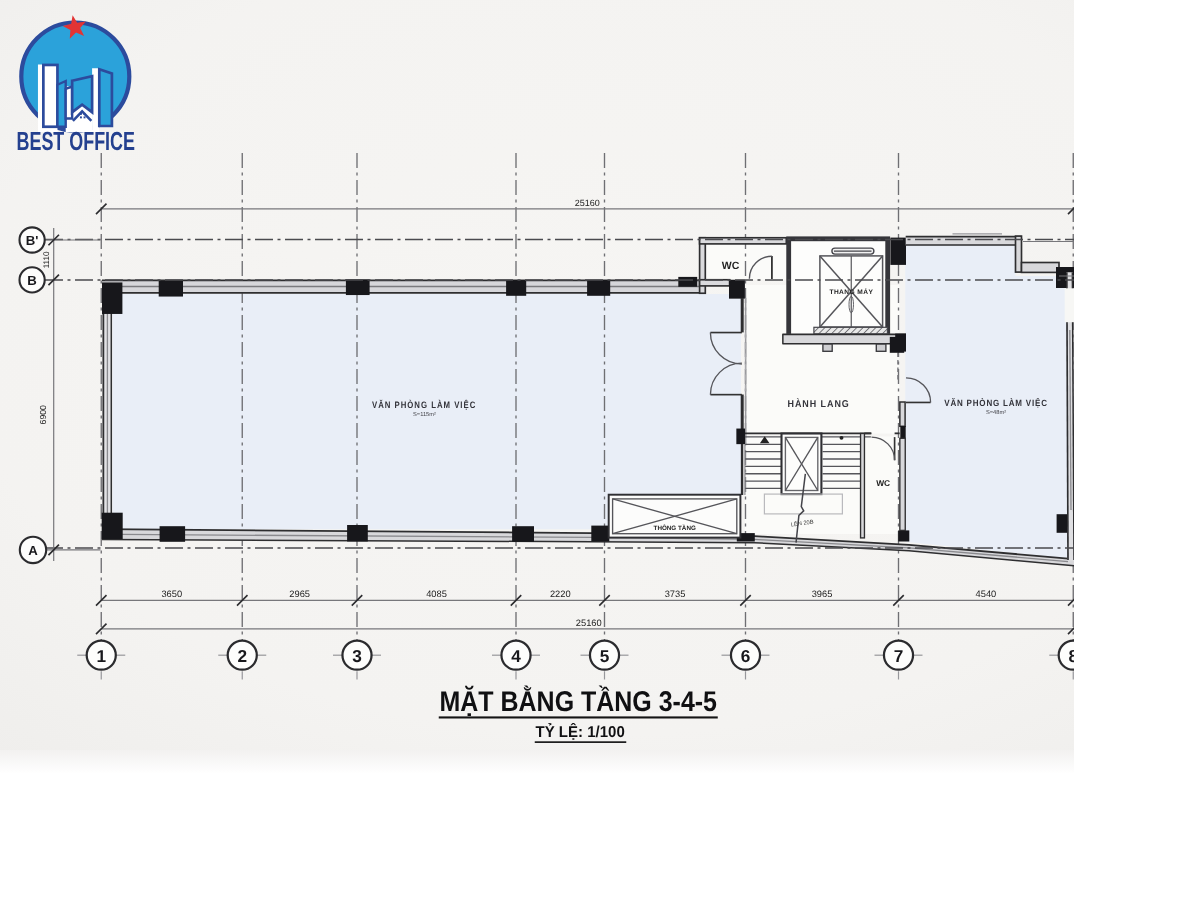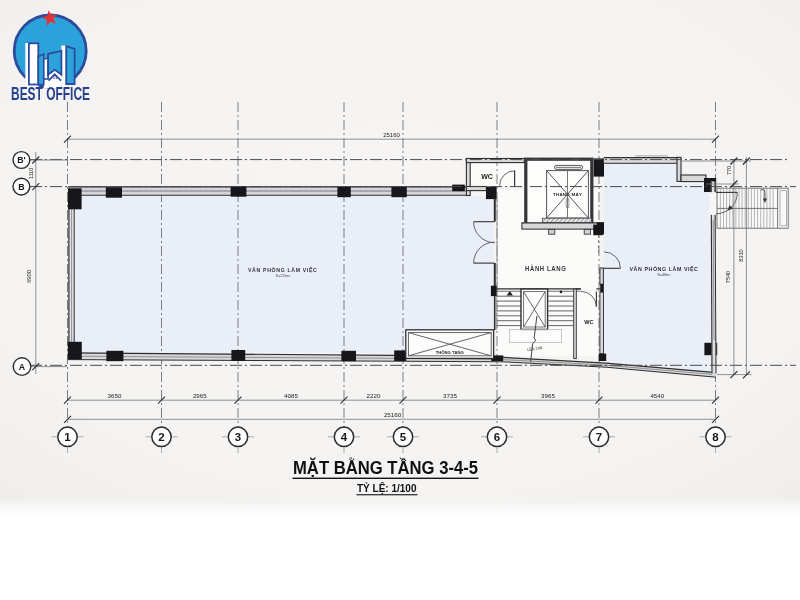--- a/index.html
+++ b/index.html
@@ -1,15 +1,15 @@
 <!DOCTYPE html>
 <html><head><meta charset="utf-8">
 <style>
 html,body{margin:0;padding:0}
-#page{position:relative;width:800px;height:600px;background:#f4f3f1;overflow:hidden;font-family:"Liberation Sans",sans-serif}
+#page{position:relative;width:716px;height:600px;background:#f4f3f1;overflow:hidden;font-family:"Liberation Sans",sans-serif}
 </style></head>
 <body>
 <div id="page">
 <svg width="800" height="600" viewBox="0 0 800 600" style="filter:blur(0.45px)">
 <defs>
 <radialGradient id="bgg" cx="50%" cy="45%" r="75%">
 <stop offset="0%" stop-color="#f6f5f3"></stop>
           <stop offset="70%" stop-color="#f4f3f1"></stop>
           <stop offset="100%" stop-color="#efeeec"></stop>
 </radialGradient>

